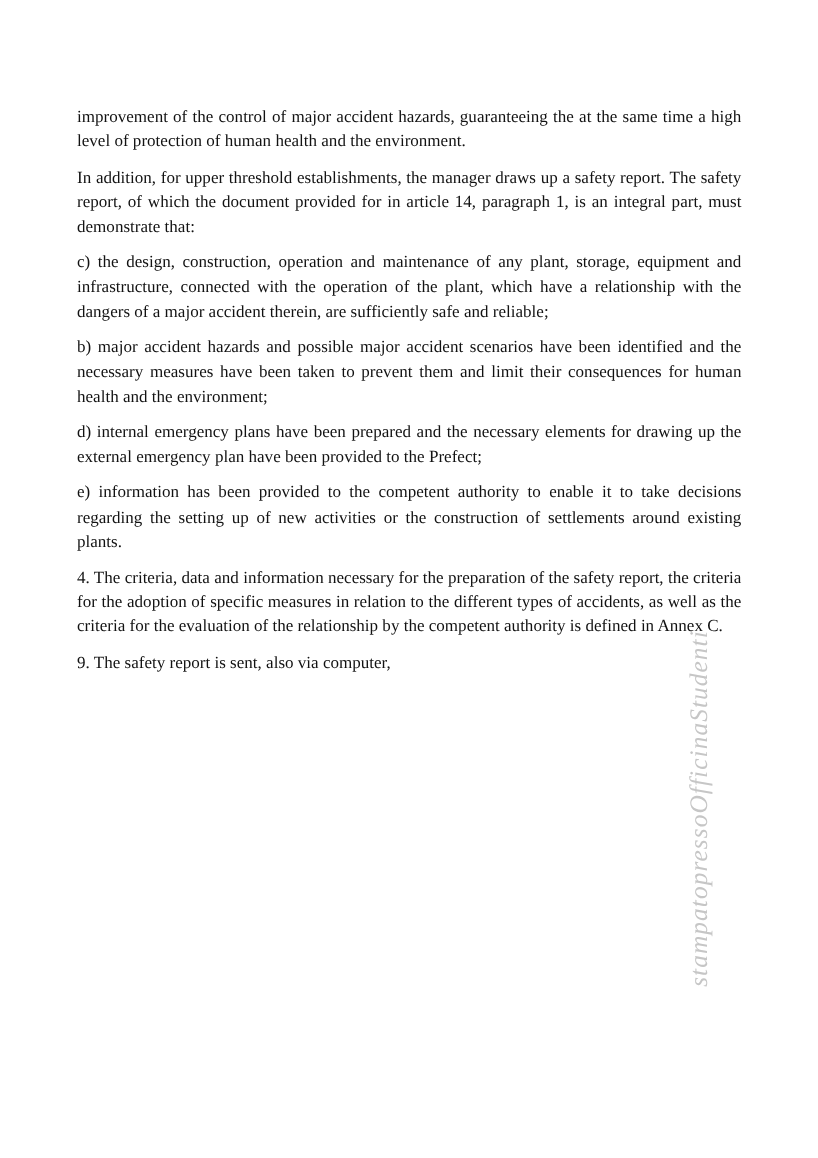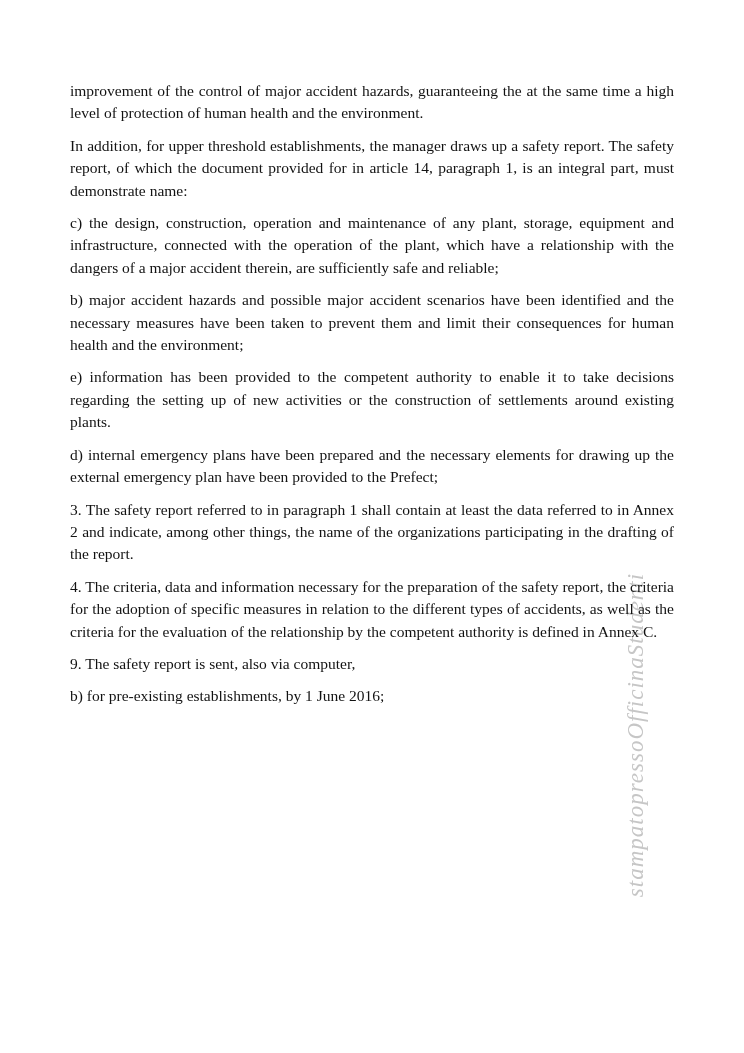--- a/index.html
+++ b/index.html
@@ -25,21 +25,21 @@
     font-family: "Liberation Serif", serif;
     font-style: italic;
     font-size: 23px;
     letter-spacing: 1px;
     color: #c6c6c6;
     z-index: 0;
     user-select: none;
   }
   .content {
     position: absolute;
-    top: 80px;
+    top: 96px;
     left: 70px;
     width: 604px;
     z-index: 1;
     color: #121212;
     font-size: 15.5px;
     line-height: 22.4px;
     text-align: justify;
   }
   .content p {
     margin: 0 0 10px 0;
@@ -48,24 +48,22 @@
 </style>
 </head>
 <body>
 
 <div class="page">
 
   <div class="watermark">stampatopressoOfficinaStudenti</div>
 
   <div class="content">
     <p>improvement of the control of major accident hazards, guaranteeing the at the same time a high level of protection of human health and the environment.</p>
-    <p>In addition, for upper threshold establishments, the manager draws up a safety report. The safety report, of which the document provided for in article 14, paragraph 1, is an integral part, must demonstrate name:</p>
+    <p>In addition, for upper threshold establishments, the manager draws up a safety report. The safety report, of which the document provided for in article 14, paragraph 1, is an integral part, must demonstrate that:</p>
     <p>c) the design, construction, operation and maintenance of any plant, storage, equipment and infrastructure, connected with the operation of the plant, which have a relationship with the dangers of a major accident therein, are sufficiently safe and reliable;</p>
     <p>b) major accident hazards and possible major accident scenarios have been identified and the necessary measures have been taken to prevent them and limit their consequences for human health and the environment;</p>
+    <p>d) internal emergency plans have been prepared and the necessary elements for drawing up the external emergency plan have been provided to the Prefect;</p>
     <p>e) information has been provided to the competent authority to enable it to take decisions regarding the setting up of new activities or the construction of settlements around existing plants.</p>
-    <p>d) internal emergency plans have been prepared and the necessary elements for drawing up the external emergency plan have been provided to the Prefect;</p>
-    <p>3. The safety report referred to in paragraph 1 shall contain at least the data referred to in Annex 2 and indicate, among other things, the name of the organizations participating in the drafting of the report.</p>
     <p>4. The criteria, data and information necessary for the preparation of the safety report, the criteria for the adoption of specific measures in relation to the different types of accidents, as well as the criteria for the evaluation of the relationship by the competent authority is defined in Annex C.</p>
     <p>9. The safety report is sent, also via computer,</p>
-    <p>b) for pre-existing establishments, by 1 June 2016;</p>
   </div>
 
 </div>
 
 </body></html>

